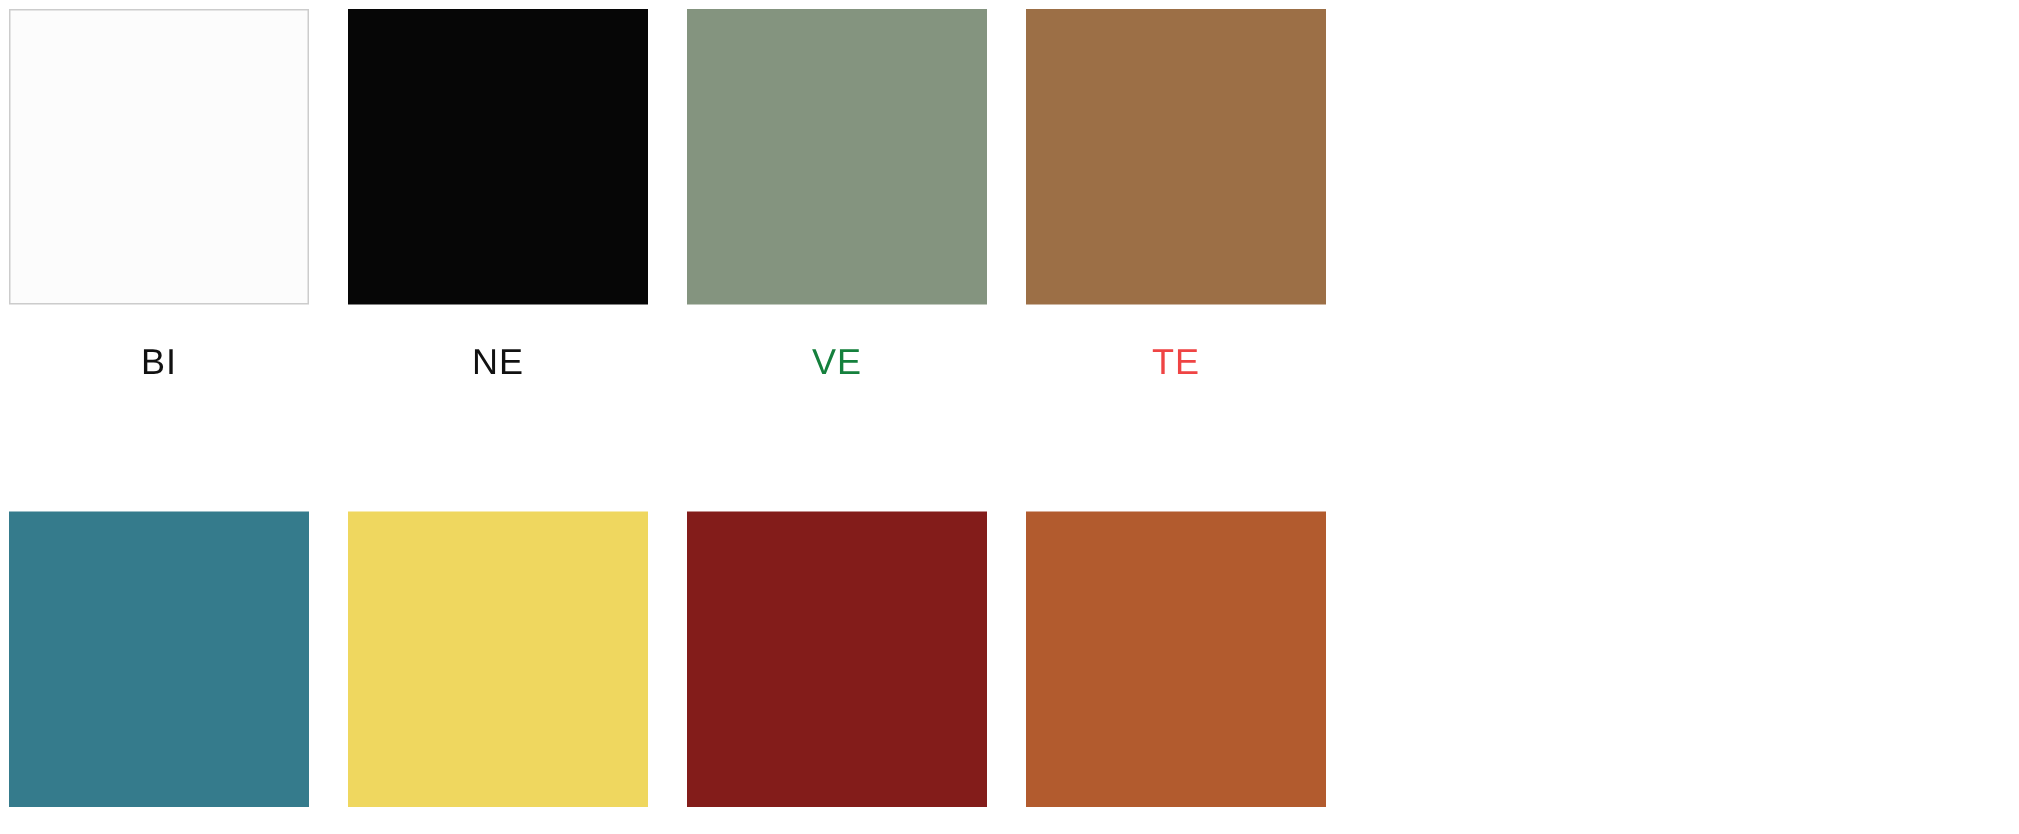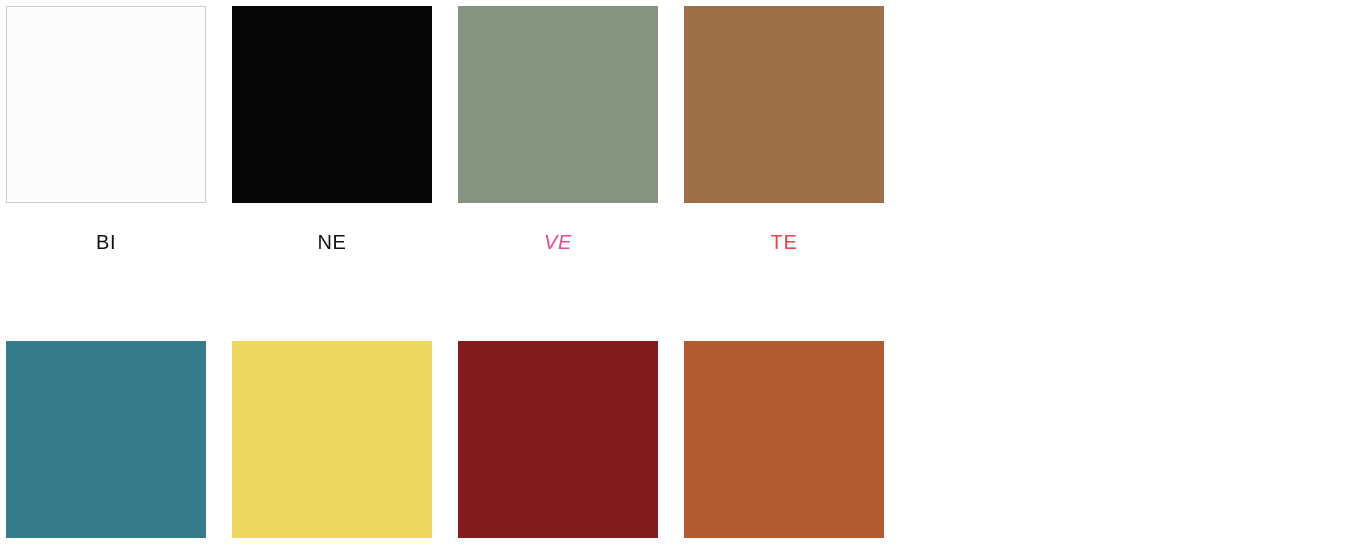--- a/index.html
+++ b/index.html
@@ -44,21 +44,21 @@
     height: 197px;
     box-sizing: border-box;
     background: #ffffff;
     border: 0 solid transparent;
   }
   .swatch-chip.bordered {
     border: 1px solid #cccccc;
   }
   .swatch-label {
     margin-top: 25px;
-    font-size: 20px;
+    font-size: 24px;
     line-height: 28px;
     letter-spacing: 0.6px;
     color: #111111;
     text-align: center;
     white-space: nowrap;
     user-select: none;
   }
 </style>
 </head>
 <body style="background: rgb(255, 255, 255);">
@@ -68,21 +68,21 @@
       <div class="swatch-cell">
         <div class="swatch-chip bordered" style="background: rgb(252, 252, 252); border-color: rgb(204, 204, 204);"></div>
         <div class="swatch-label" style="color: rgb(17, 17, 17);">BI</div>
       </div>
       <div class="swatch-cell">
         <div class="swatch-chip" style="background: rgb(6, 6, 6);"></div>
         <div class="swatch-label" style="color: rgb(17, 17, 17); text-align: center;">NE</div>
       </div>
       <div class="swatch-cell">
         <div class="swatch-chip" style="background: rgb(132, 148, 127);"></div>
-        <div class="swatch-label" style="color: #ec4899; font-style: italic;">VE</div>
+        <div class="swatch-label" style="color: #15803d;">VE</div>
       </div>
       <div class="swatch-cell">
         <div class="swatch-chip" style="background: rgb(156, 111, 70);"></div>
         <div class="swatch-label" style="color: #ef4444;">TE</div>
       </div>
     </div>
   <div class="swatch-row" id="swatch-row-2">
       <div class="swatch-cell">
         <div class="swatch-chip" style="background: rgb(53, 123, 140);"></div>
       </div>

